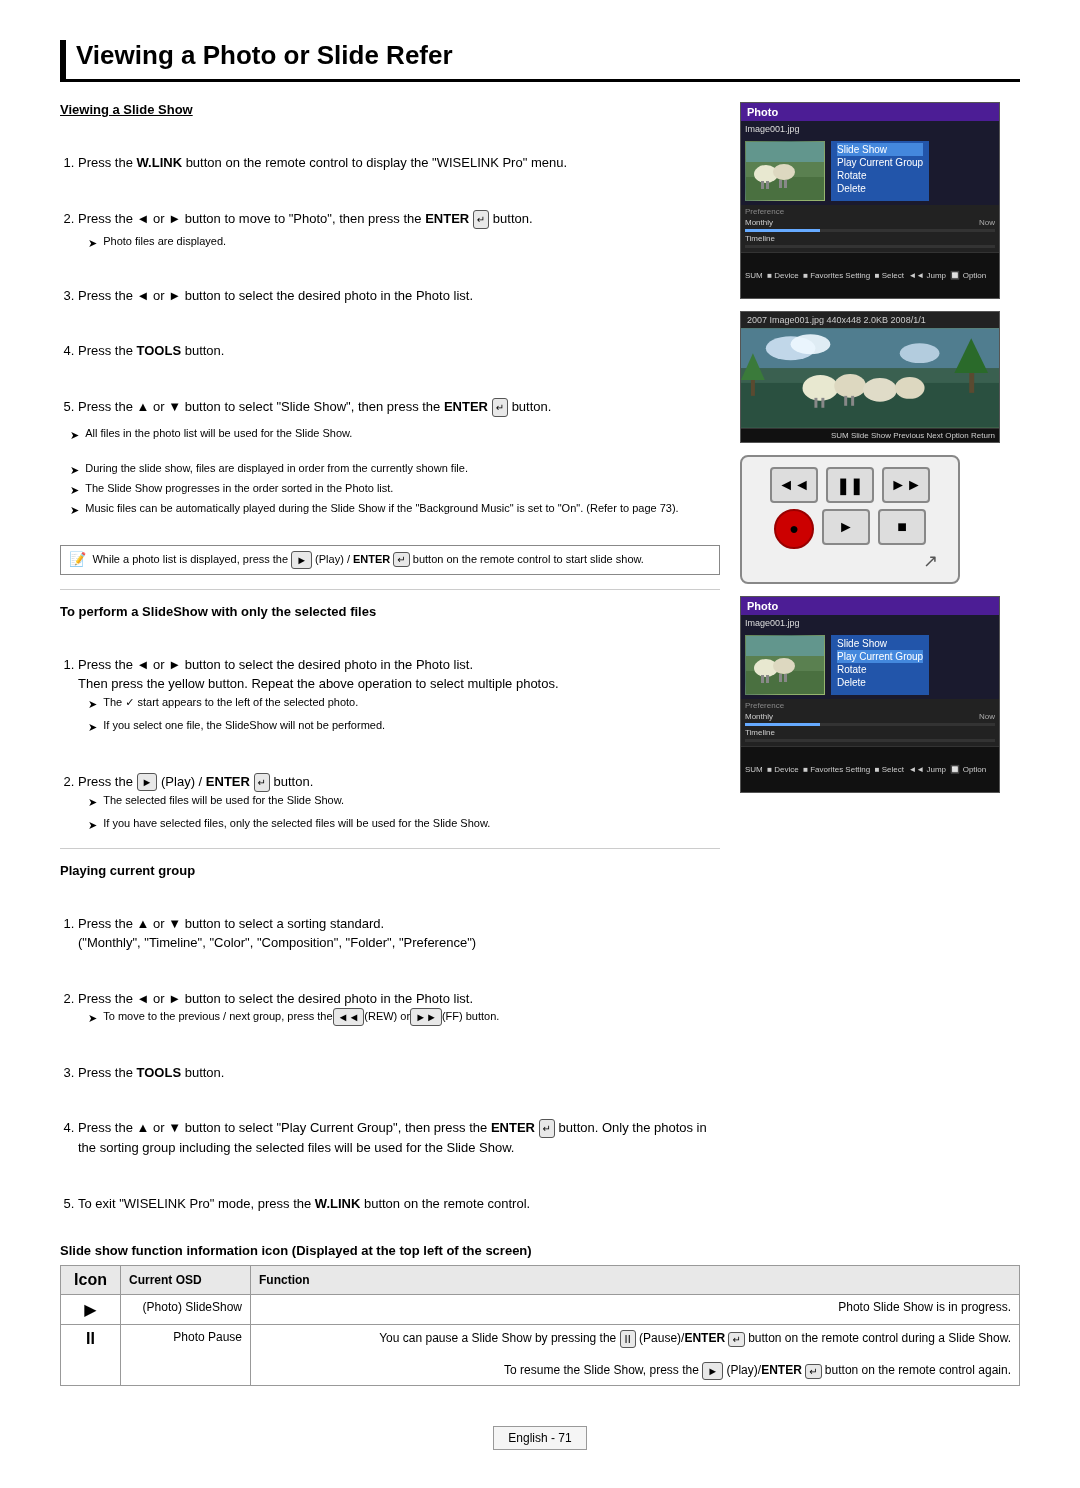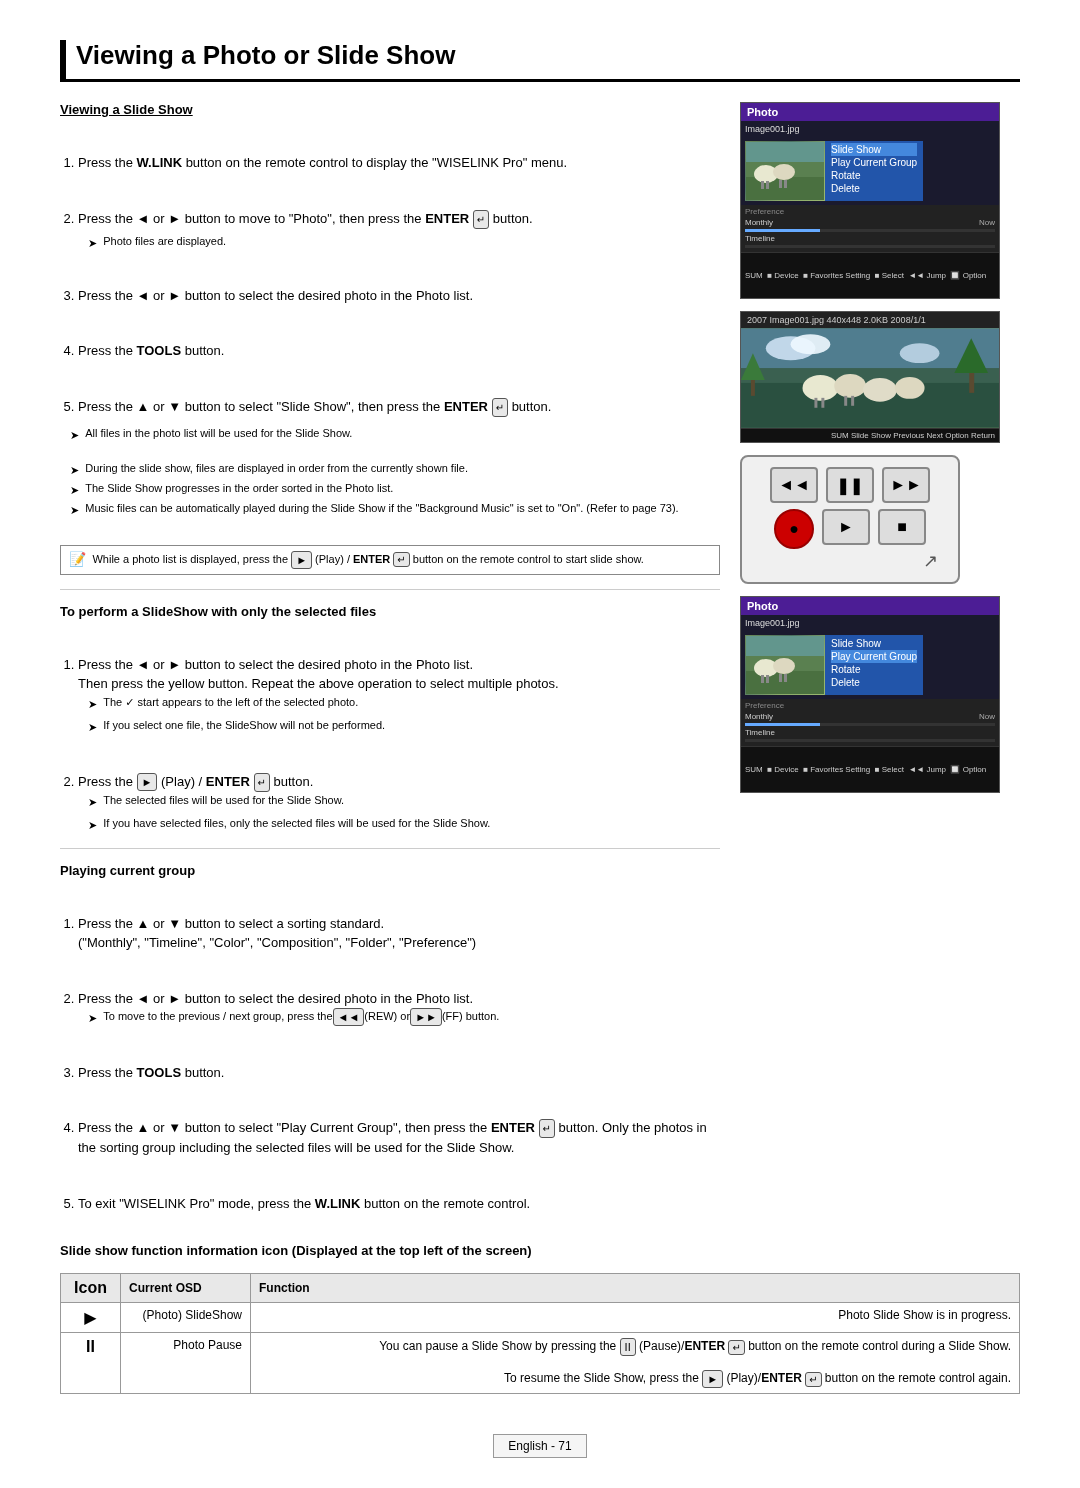--- a/index.html
+++ b/index.html
@@ -77,20 +77,21 @@
     .photo-panel-header {
       background: #4c1d95;
       padding: 3px 6px;
       font-size: 11px;
       color: #fff;
       font-weight: bold;
     }
     .photo-panel-body {
       display: flex;
       padding: 4px;
+      gap: 6px;
     }
     .photo-thumbnail {
       width: 80px;
       height: 60px;
       background: linear-gradient(135deg, #4a7a4a, #2a5a2a, #6a8a6a, #8aaa5a);
       flex-shrink: 0;
       display: flex;
       align-items: center;
       justify-content: center;
       color: #fff;
@@ -196,21 +197,21 @@
       align-items: center;
       justify-content: center;
       font-size: 16px;
       cursor: pointer;
     }
 
     
     .function-table {
       width: 100%;
       border-collapse: collapse;
-      margin-top: 15px;
+      margin-top: 7px;
       font-size: 12px;
     }
     .function-table th {
       background: #e8e8e8;
       border: 1px solid #999;
       padding: 5px 8px;
       text-align: left;
       font-weight: bold;
     }
     .function-table td {
@@ -290,21 +291,21 @@
       padding: 5px 8px;
       margin: 8px 0;
       display: flex;
       gap: 6px;
     }
 
   </style>
 </head>
 <body>
 
-<h1 class="page-title">Viewing a Photo or Slide Show</h1>
+<h1 class="page-title">Viewing a Photo or Slide Refer</h1>
 
 <div class="main-layout">
 
   <div class="left-col">
 
     
     <div class="section-title">Viewing a Slide Show</div>
     <ol>
       <li>
         Press the <span class="bold">W.LINK</span> button on the remote control to display the "WISELINK Pro" menu.

